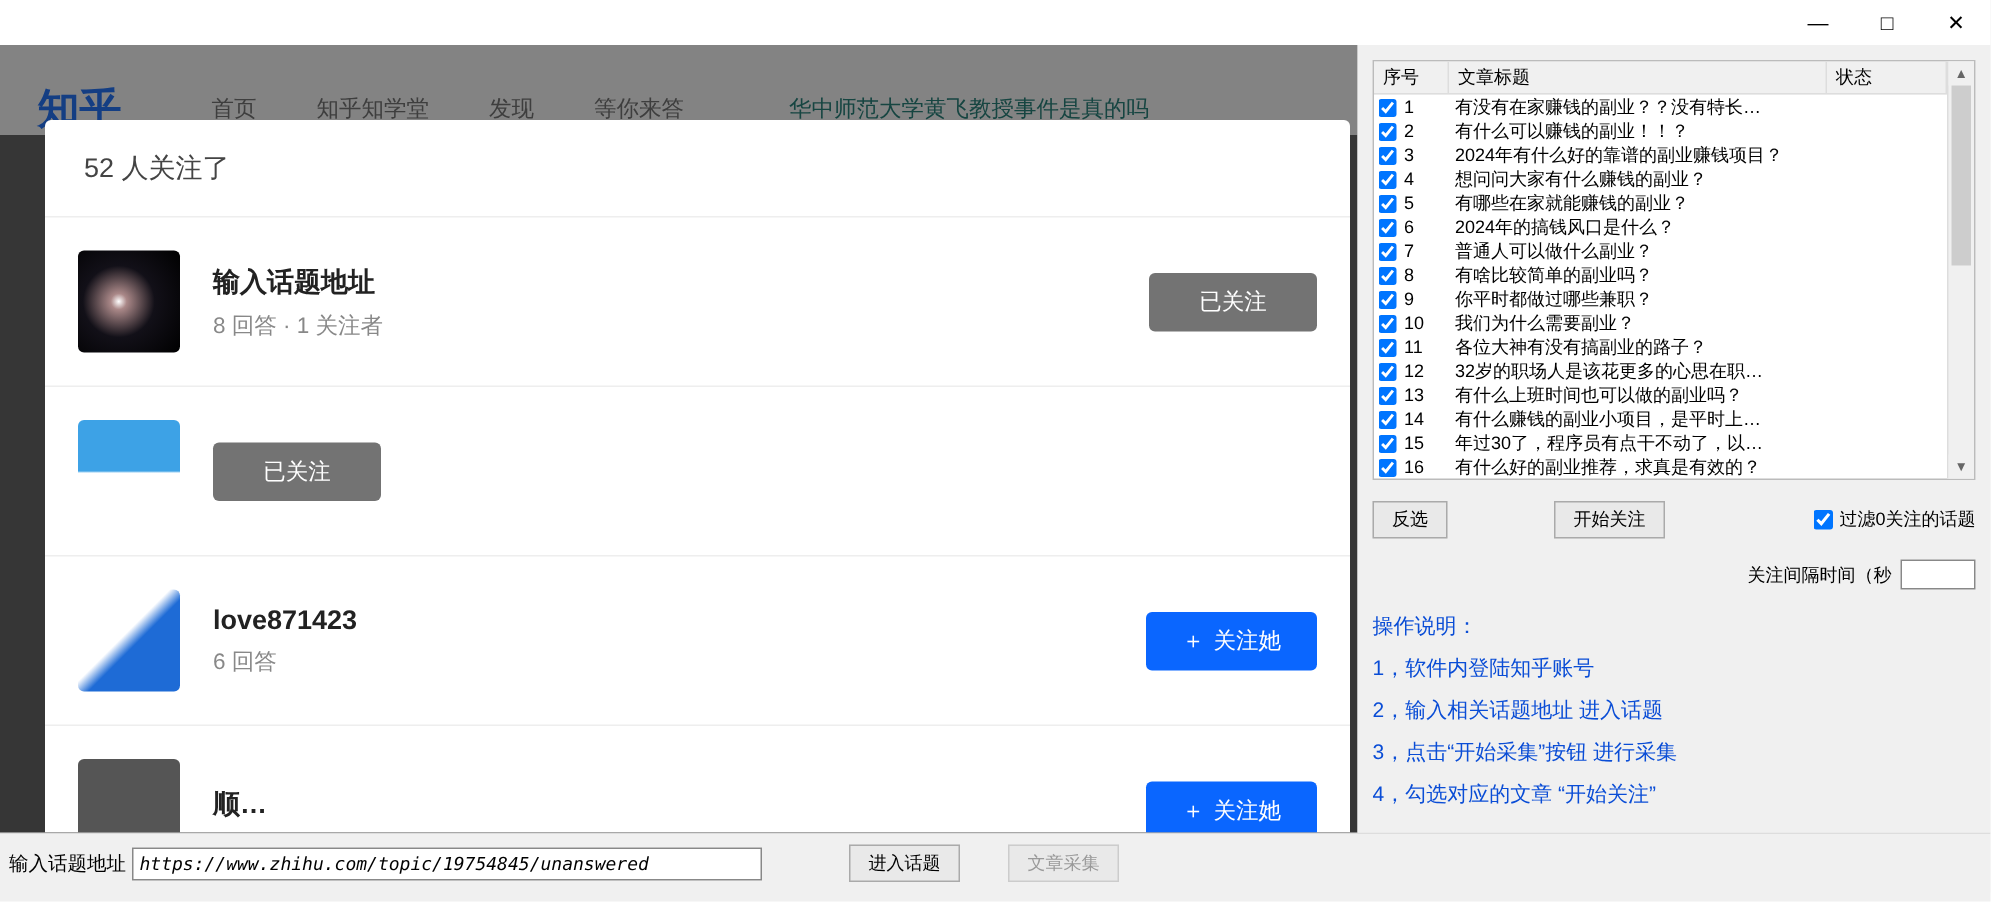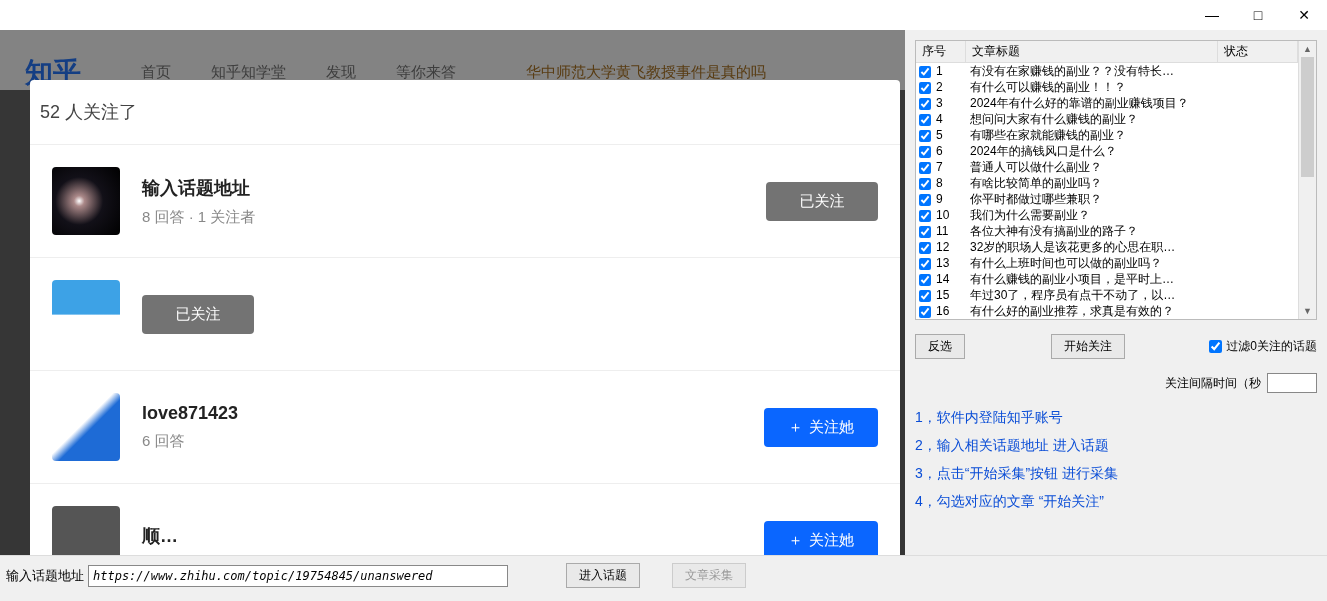--- a/index.html
+++ b/index.html
@@ -69,21 +69,21 @@
     right: 5px;
     bottom: 0;
     background: #fff;
     border-radius: 4px 4px 0 0;
     padding: 0;
     overflow: hidden;
   }
   .modal-title {
     font-size: 18px;
     color: #444;
-    padding: 20px 22px 20px 10px;
+    padding: 20px 22px 20px 26px;
   }
   .user-item {
     display: flex;
     align-items: center;
     padding: 22px;
     border-top: 1px solid #eee;
   }
   .avatar {
     width: 68px;
     height: 68px;
@@ -182,21 +182,21 @@
     top: 16px;
     left: 2px;
     right: 2px;
     height: 120px;
     background: #cdcdcd;
   }
   .controls-row {
     margin-top: 14px;
     display: flex;
     align-items: center;
-    gap: 26px;
+    gap: 11px;
   }
   .win-button {
     background: #e9e9e9;
     border: 1px solid #aaa;
     padding: 3px 12px;
     font-size: 12px;
     font-family: inherit;
   }
   .win-button.disabled {
     color: #999;
@@ -261,21 +261,21 @@
 
 <div class="main">
 
   <div class="left-pane">
     <div class="backdrop-header">
       <span class="logo">知乎</span>
       <span>首页</span>
       <span>知乎知学堂</span>
       <span>发现</span>
       <span>等你来答</span>
-      <span style="color:#a16207; margin-left:30px">华中师范大学黄飞教授事件是真的吗</span>
+      <span style="color:#0f766e; margin-left:30px">华中师范大学黄飞教授事件是真的吗</span>
     </div>
     <div class="backdrop-overlay"></div>
 
     <div class="modal">
       <div class="modal-title">52 人关注了</div>
       <div id="user-list">
           <div class="user-item">
             <div class="avatar" style="background: radial-gradient(circle at 40% 50%, rgb(255, 255, 255) 0%, rgb(170, 136, 136) 10%, rgb(18, 16, 24) 45%, rgb(0, 0, 0) 100%);"></div>
             <div class="user-info">
               <div class="user-name">输入话题地址</div>
@@ -434,20 +434,21 @@
         <span>过滤0关注的话题</span>
       </label>
     </div>
 
     <div class="interval-row">
       <span>关注间隔时间（秒</span>
       <input type="text" style="">
     </div>
 
     <div class="instructions">
+      <div>操作说明：</div>
       <div>1，软件内登陆知乎账号</div>
       <div>2，输入相关话题地址 进入话题</div>
       <div>3，点击“开始采集”按钮 进行采集</div>
       <div>4，勾选对应的文章 “开始关注”</div>
     </div>
   </div>
 </div>
 
 <div class="bottom-bar">
   <span class="lbl">输入话题地址</span>

